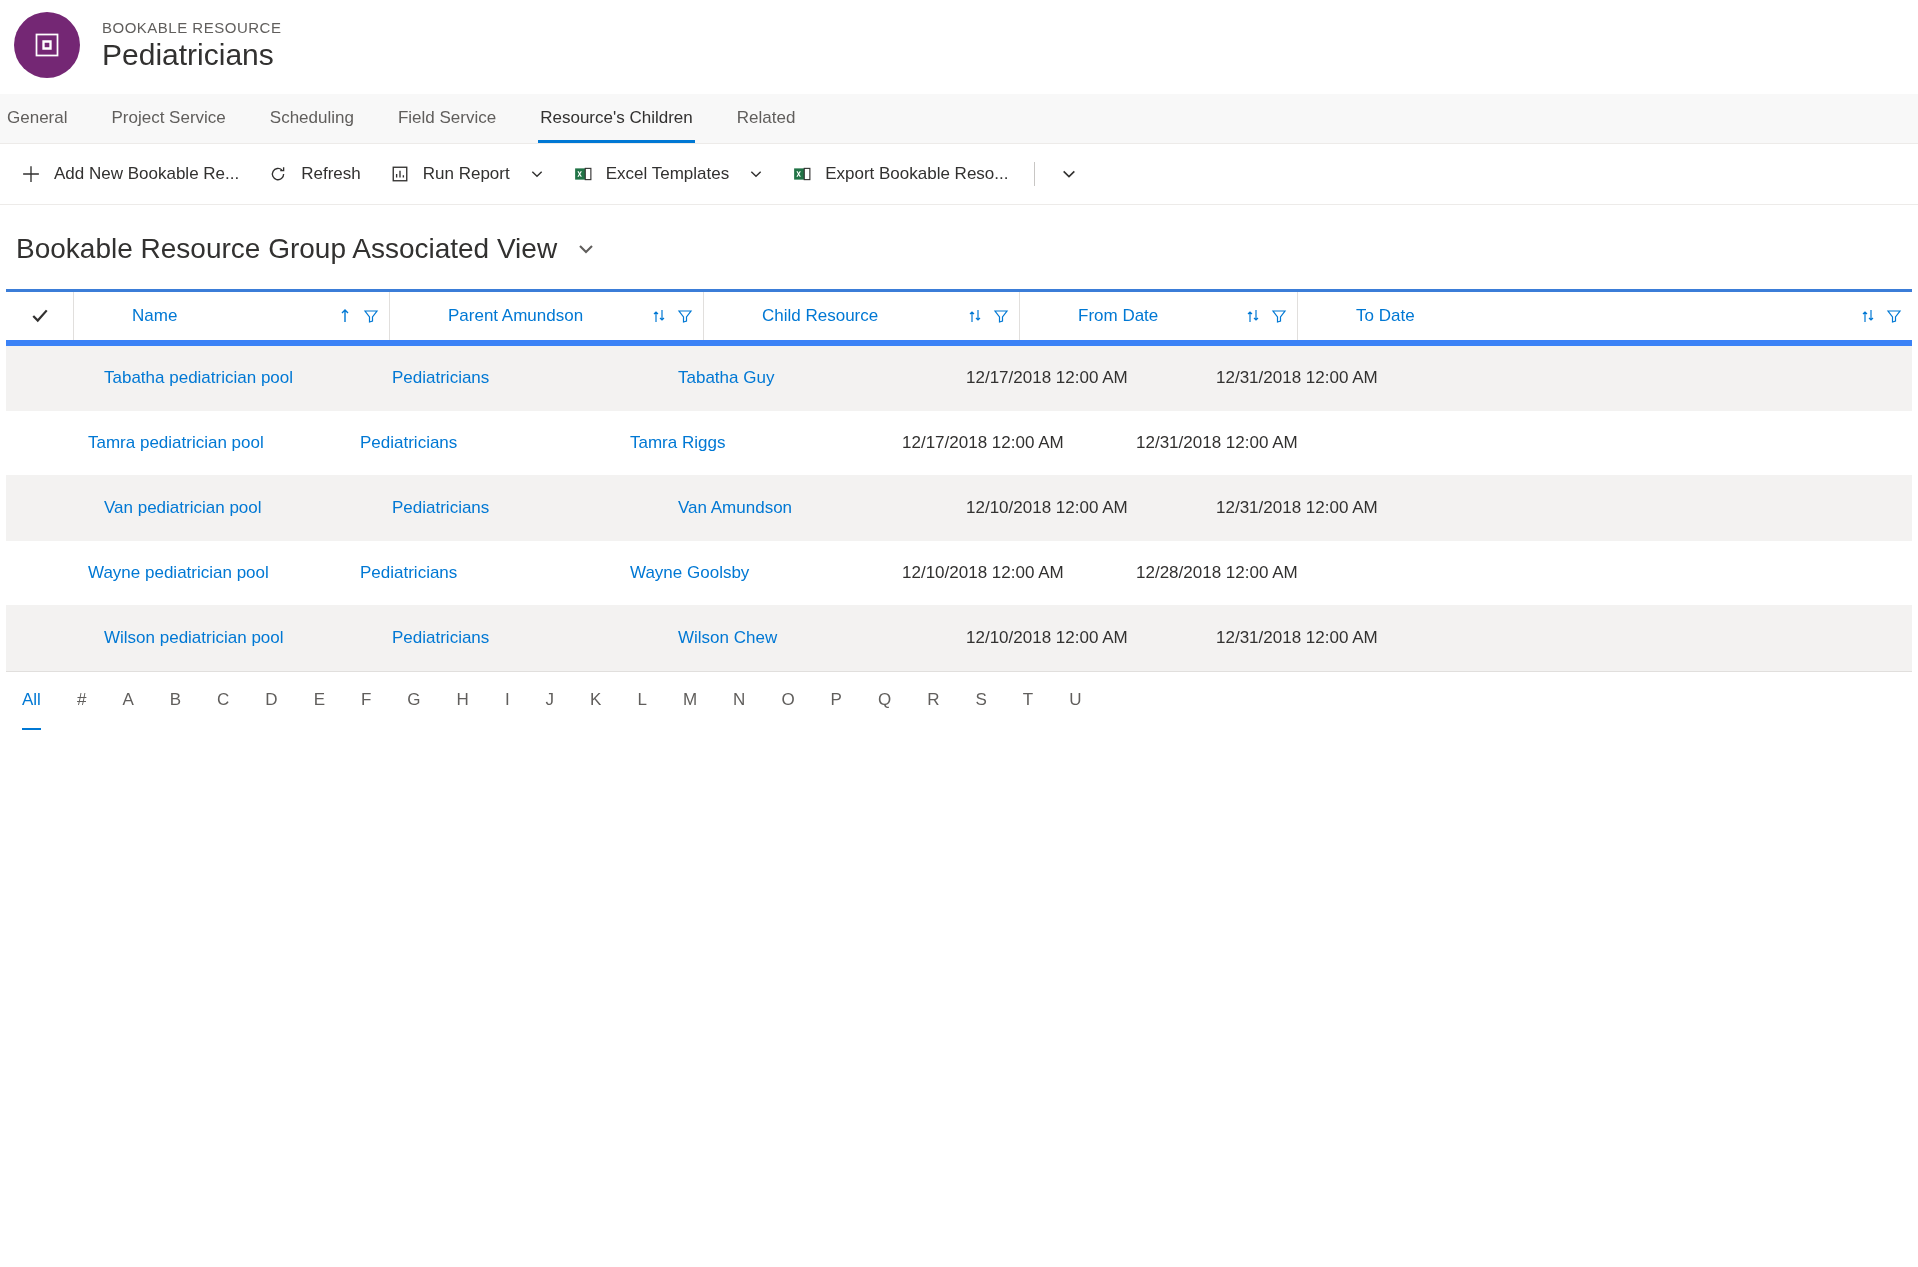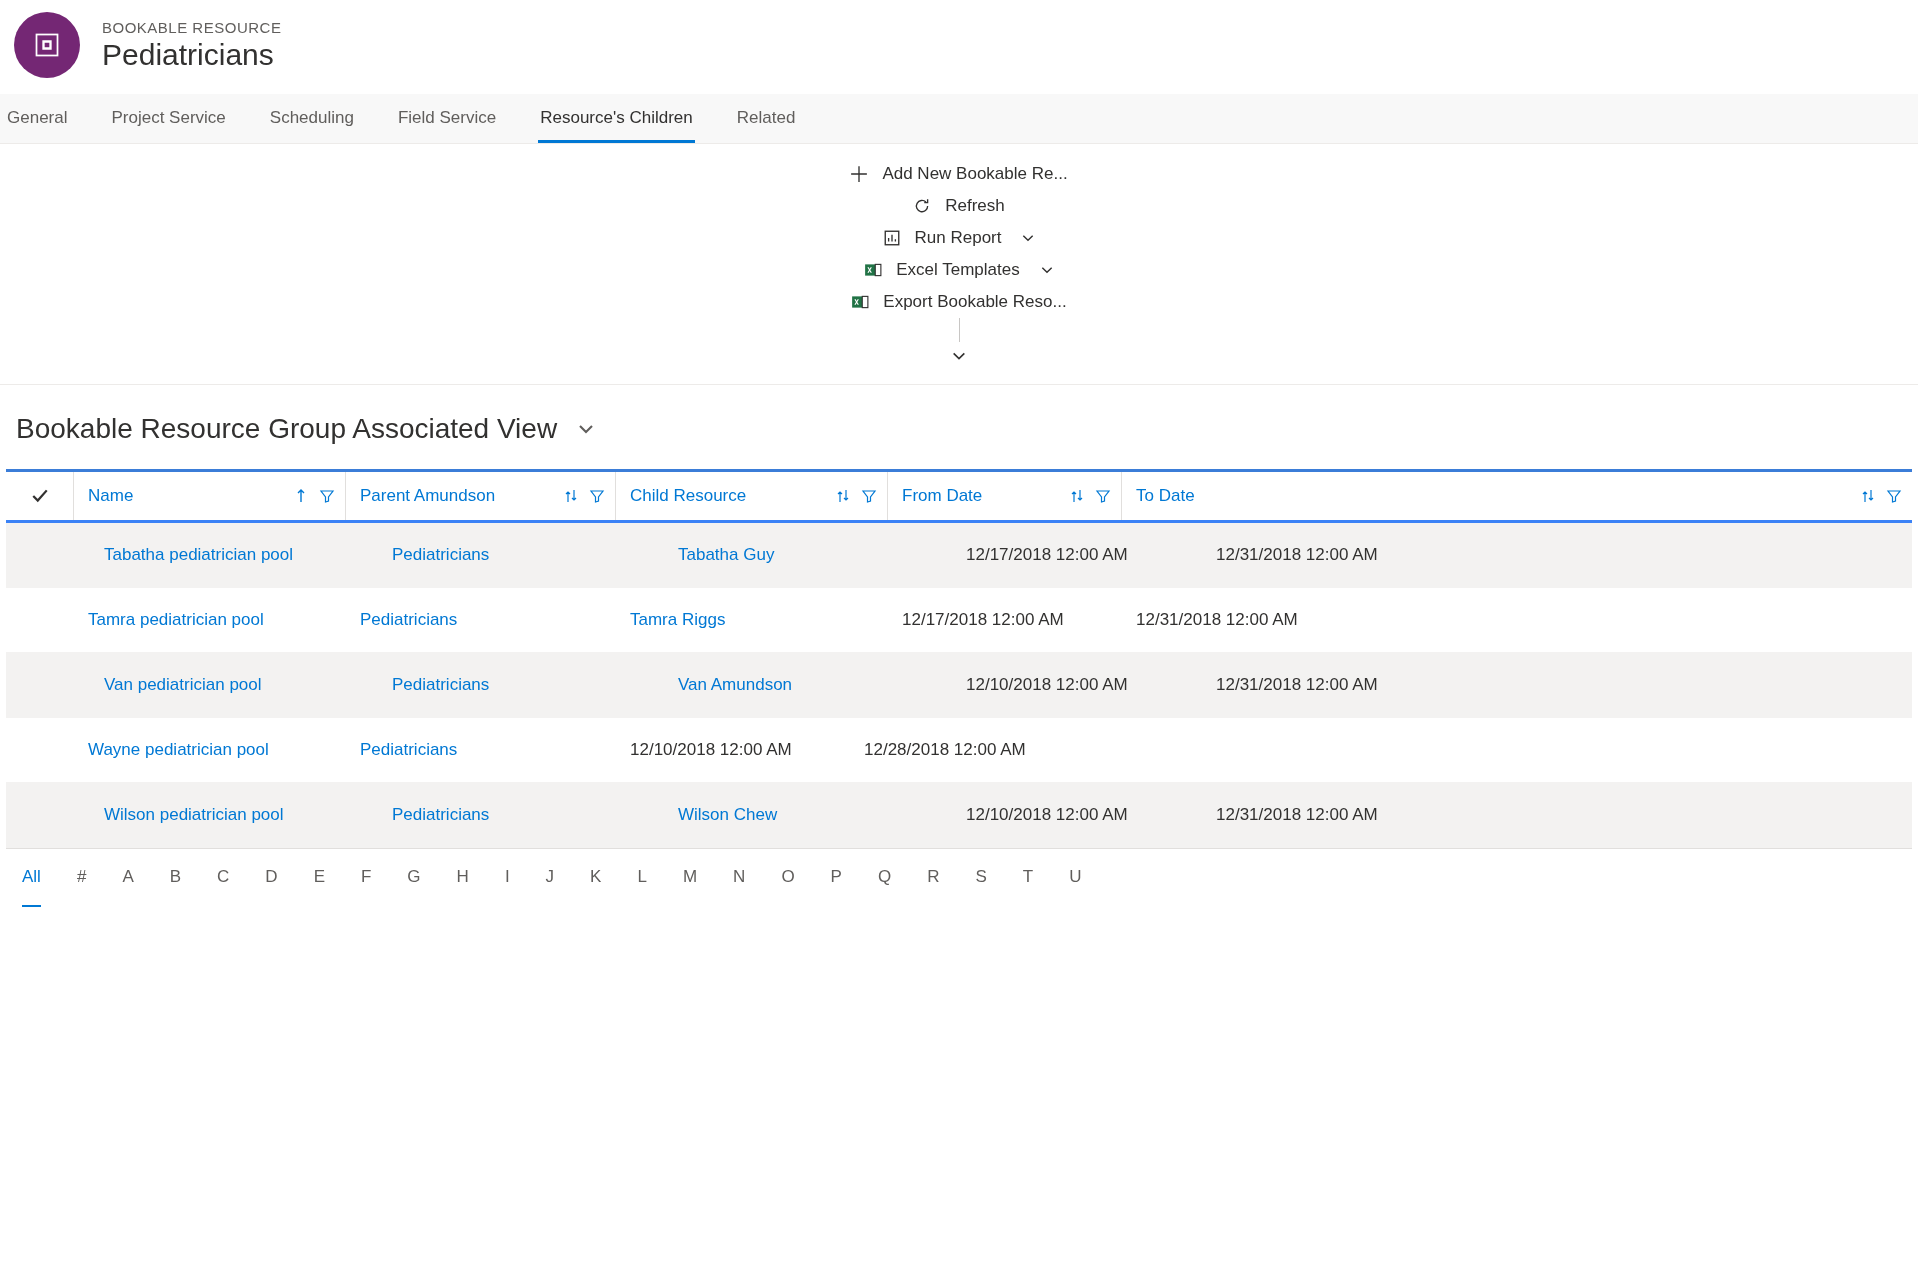--- a/index.html
+++ b/index.html
@@ -53,22 +53,22 @@
       border-bottom: 3px solid transparent;
     }
     .tab.active {
       color: #323130;
       border-bottom-color: #0078d4;
     }
     .toolbar {
       display: flex;
       align-items: center;
       padding: 14px 12px;
+      gap: 10px;
       border-bottom: 1px solid #edebe9;
-      flex-direction: column;
     }
     .toolbar-btn {
       display: flex;
       align-items: center;
       gap: 14px;
       padding: 6px 10px;
       font-size: 17px;
       color: #323130;
       cursor: pointer;
       background: none;
@@ -100,22 +100,23 @@
       color: #323130;
     }
     .view-title .chev { width: 18px; height:18px; }
     .grid-container {
       margin: 0 6px;
       border-top: 3px solid #3b7dd8;
       border-bottom: 1px solid #e1dfdd;
     }
     .grid-header {
       display: flex;
-      border-bottom: 3px solid #3b82f6;
+      border-bottom: 6px solid #3b82f6;
       background: #fff;
+      gap: 44px;
     }
     .col-check {
       width: 68px;
       display: flex;
       align-items: center;
       justify-content: center;
       padding: 14px 0;
       border-right: 1px solid #e1dfdd;
     }
     .col {
@@ -407,20 +408,23 @@
           <span class="text">12/31/2018 12:00 AM</span>
         </div>
       </div>
       <div class="grid-row">
         <div class="cell cell-check"></div>
         <div class="cell cell-name">
           <span class="link">Wayne pediatrician pool</span>
         </div>
         <div class="cell cell-parent">
           <span class="link">Pediatricians</span>
+        </div>
+        <div class="cell cell-child">
+          <span class="link">Wayne Goolsby</span>
         </div>
         <div class="cell cell-from">
           <span class="text">12/10/2018 12:00 AM</span>
         </div>
         <div class="cell cell-to">
           <span class="text">12/28/2018 12:00 AM</span>
         </div>
       </div>
       <div class="grid-row alt">
         <div class="cell cell-check"></div>

